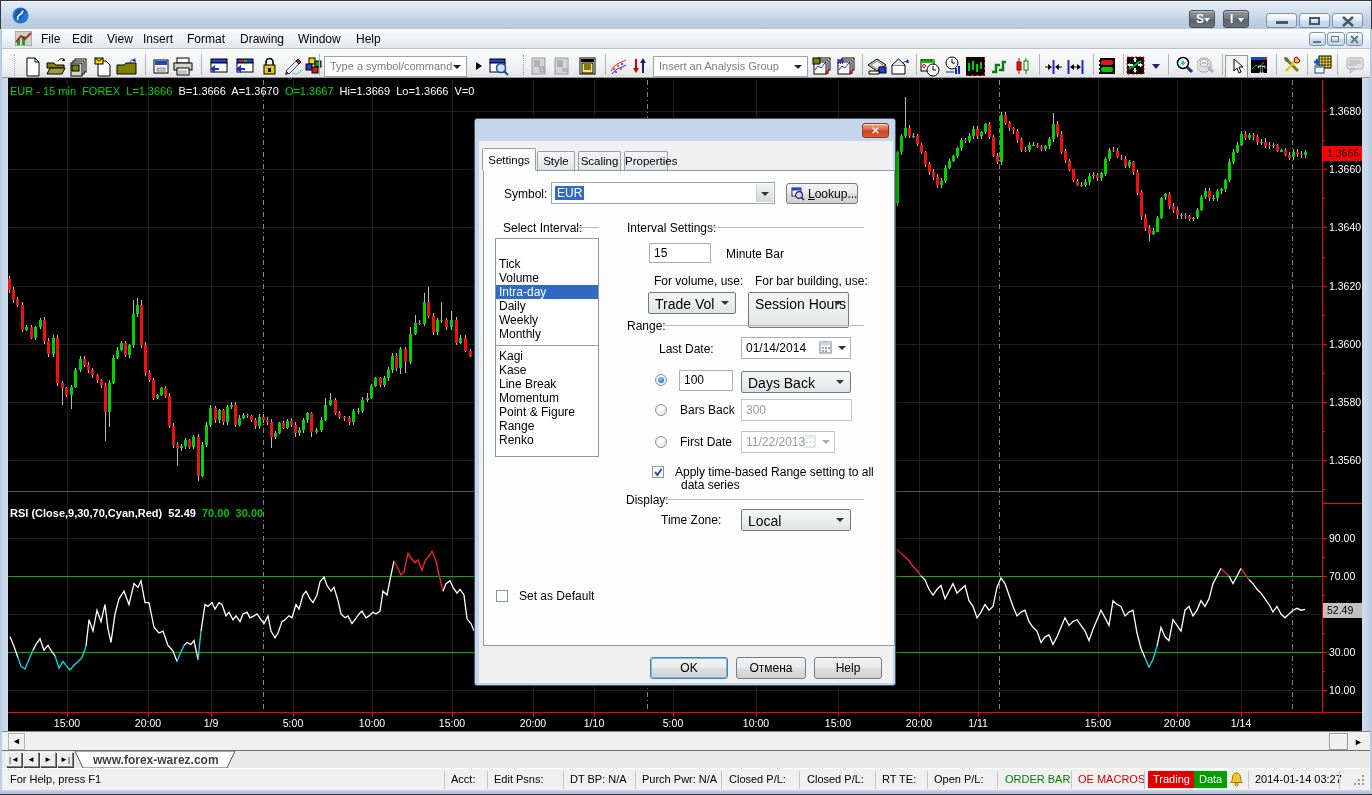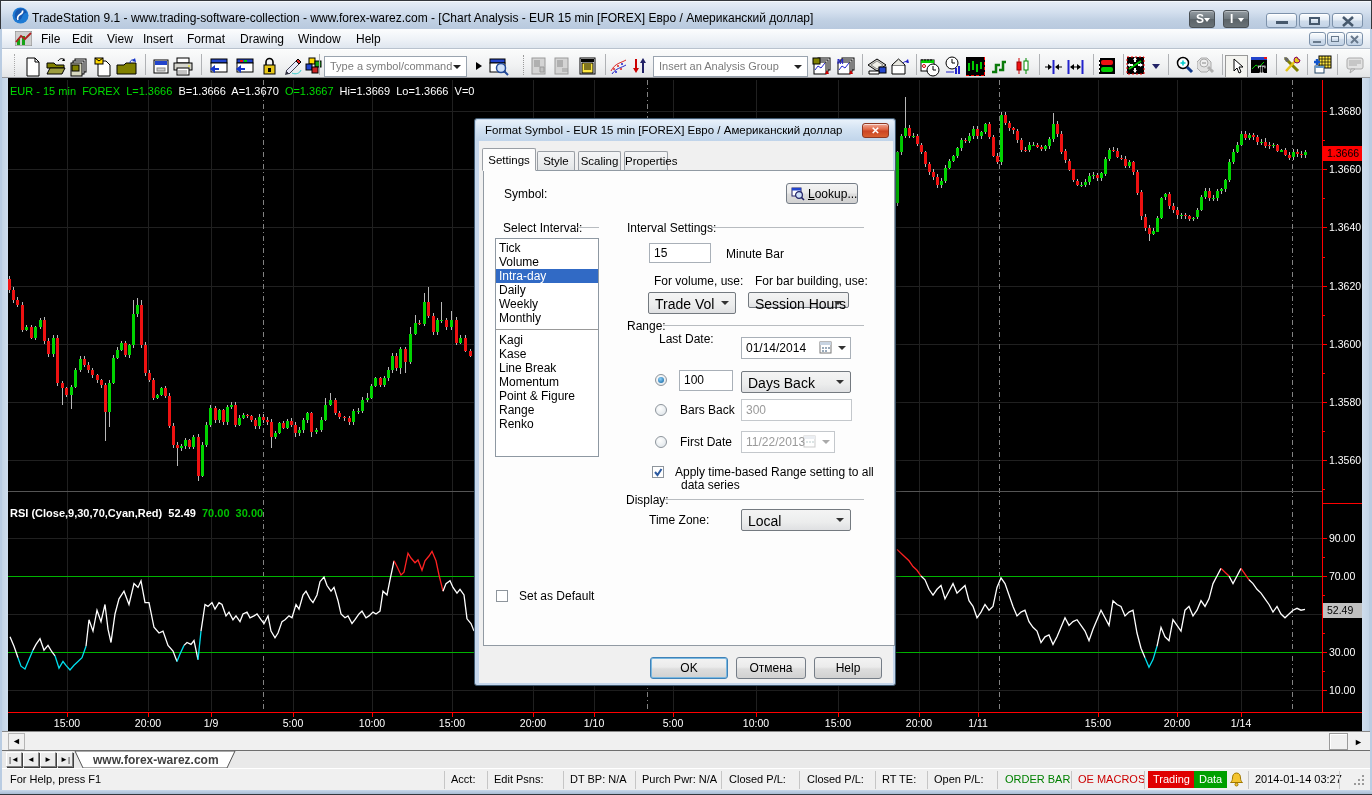--- a/index.html
+++ b/index.html
@@ -105,21 +105,20 @@
 </style></head>
 <body>
 <div id="app">
 
 <div id="titlebar">
   <svg style="position:absolute;left:11px;top:6px" width="17" height="17" viewBox="0 0 17 17">
     <circle cx="8.5" cy="8.5" r="8" fill="#1d7ad4"></circle>
     <path d="M8.5 1.5a7 7 0 016.5 5c-2-1.5-4 .5-5 3.5s-3.5 4-5.5 3A7 7 0 018.5 1.5z" fill="#1557b0"></path>
     <path d="M6 13c-1-2 0-4.5 2-5.5S11 5 10.5 3.5" stroke="#fff" stroke-width="1.6" fill="none"></path>
   </svg>
-  <div id="titletext">TradeStation 9.1 - www.trading-software-collection - www.forex-warez.com - [Chart Analysis - EUR 15 min [FOREX] Евро / Американский доллар]</div>
   <div class="sibtn" style="left:1188px">S<span class="dar"></span></div>
   <div class="sibtn" style="left:1222px">I<span class="dar"></span></div>
   <div class="capbtn" style="left:1265px;width:31px">
     <div style="position:absolute;left:9px;top:7px;width:12px;height:3px;background:#46586c"></div>
       </div>
   <div class="capbtn" style="left:1298px;width:31px">
     <div style="position:absolute;left:9px;top:3px;width:11px;height:8px;border:2px solid #46586c"></div>
       </div>
   <div class="capbtn" style="left:1331px;width:31px">
     <svg style="position:absolute;left:9px;top:2px" width="12" height="11" viewBox="0 0 12 11">
@@ -1034,43 +1033,48 @@
     <rect x="4" y="8" width="2" height="2"></rect>
           <rect x="0" y="8" width="2" height="2"></rect>
         </g>
       </svg>
 </div>
 <div id="bottomedge"></div>
 <div class="sideedge" style="left:0"></div>
 <div class="sideedge" style="left:1370px"></div>
 
 <div id="dlg">
-  <div id="dlgtitle">Format Symbol - EUR 15 min [FOREX] Евро / Американский доллар</div>
   <div id="dlgclose">✕</div>
   <div id="dlgbody">
 
     <div class="dtab" style="left:3px;top:7px;width:54px;height:23px;background:#fdfdfd;line-height:23px;z-index:3;border-bottom:1px solid #fdfdfd">Settings</div>
     <div class="dtab" style="left:58px;top:10px;width:38px;height:20px;line-height:19px">Style</div>
     <div class="dtab" style="left:99px;top:10px;width:43px;height:20px;line-height:19px">Scaling</div>
     <div class="dtab" style="left:145px;top:10px;width:44px;height:20px;line-height:19px">Properties</div>
     <div id="tabpage"></div>
 
     <div class="lbl" style="left:19px;top:46px">Symbol:</div>
+    <div class="ecombo" style="left:72px;top:41px;width:224px;height:22px">
+      <div style="position:absolute;left:3px;top:3px;background:#316ac5;color:#fff;font-size:12px;padding:0 2px">EUR</div>
+      <div class="dropbtn">
+            <span class="carr"></span>
+          </div>
+    </div>
     <div class="btn" style="left:307px;top:42px;width:72px;height:21px;padding-left:21px;text-align:left">
       <svg style="position:absolute;left:4px;top:3px" width="14" height="14" viewBox="0 0 14 14">
         <rect x="1" y="1" width="9" height="8" fill="#fff" stroke="#226"></rect>
         <rect x="1" y="1" width="9" height="2.5" fill="#2244cc"></rect>
         <circle cx="8" cy="8" r="3.4" fill="#cfe0f8" stroke="#226" stroke-width="1.2"></circle>
         <line x1="10.5" y1="10.5" x2="13" y2="13" stroke="#226" stroke-width="1.6"></line>
       </svg><span style="text-decoration:underline">L</span>ookup...</div>
 
     <div class="lbl" style="left:18px;top:80px">Select Interval:</div>
     <div class="grpline" style="left:98px;top:86px;width:22px"></div>
     <div style="position:absolute;left:16px;top:97px;width:104px;height:219px;background:#fff;border:1px solid #8e98a2;font-size:12px;color:#000">
-      <div style="padding-left:3px;height:14px;line-height:14px;margin-top:2px">Tick</div>
+      <div style="padding-left:3px;height:14px;line-height:14px;margin-top:18px">Tick</div>
       <div style="padding-left:3px;height:14px;line-height:14px">Volume</div>
       <div style="height:14px;line-height:14px;background:#316ac5;color:#fff;padding-left:3px">Intra-day</div>
       <div style="padding-left:3px;height:14px;line-height:14px">Daily</div>
       <div style="padding-left:3px;height:14px;line-height:14px">Weekly</div>
       <div style="padding-left:3px;height:14px;line-height:14px">Monthly</div>
       <div style="height:8px;position:relative">
             <div style="position:absolute;left:0;right:0;top:4px;height:1px;background:#999"></div>
           </div>
       <div style="padding-left:3px;height:14px;line-height:14px">Kagi</div>
       <div style="padding-left:3px;height:14px;line-height:14px">Kase</div>
@@ -1084,28 +1088,28 @@
     <div class="lbl" style="left:142px;top:80px">Interval Settings:</div>
     <div class="grpline" style="left:232px;top:86px;width:153px"></div>
     <div class="edit" style="left:170px;top:102px;width:62px;height:20px;line-height:18px">15</div>
     <div class="lbl" style="left:241px;top:106px">Minute Bar</div>
     <div class="lbl" style="left:169px;top:133px">For volume, use:</div>
     <div class="lbl" style="left:270px;top:133px">For bar building, use:</div>
     <div class="combo" style="left:169px;top:151px;width:88px;height:22px">
           <span class="ctext">Trade Vol</span>
           <span class="carr"></span>
         </div>
-    <div class="combo" style="left:269px;top:151px;width:101px;height:16px">
+    <div class="combo" style="left:269px;top:151px;width:101px;height:36px">
           <span class="ctext">Session Hours</span>
           <span class="carr"></span>
         </div>
 
     <div class="lbl" style="left:142px;top:178px">Range:</div>
     <div class="grpline" style="left:184px;top:184px;width:201px"></div>
-    <div class="lbl" style="left:174px;top:191px">Last Date:</div>
+    <div class="lbl" style="left:174px;top:201px">Last Date:</div>
     <div class="edit" style="left:262px;top:196px;width:110px;height:22px;line-height:20px">01/14/2014
       <svg style="position:absolute;right:18px;top:3px" width="13" height="13" viewBox="0 0 13 13">
         <rect x="1" y="1" width="11" height="11" fill="#fff" stroke="#777"></rect>
             <rect x="1" y="1" width="11" height="3" fill="#c8d4e2"></rect>
         <path d="M3 6h2v2H3zM6 6h2v2H6zM9 6h2v2H9zM3 9h2v2H3zM6 9h2v2H6z" fill="#9ab"></path>
           </svg>
       <span style="position:absolute;right:4px;top:8px;width:0;height:0;border-left:4px solid transparent;border-right:4px solid transparent;border-top:4px solid #333"></span>
     </div>
     <div class="radio sel" style="left:176px;top:233px"></div>
     <div class="edit" style="left:200px;top:229px;width:54px;height:21px;line-height:19px">100</div>
@@ -1129,21 +1133,21 @@
     <div class="chk" style="left:173px;top:325px">
       <svg width="10" height="10" viewBox="0 0 10 10" style="position:absolute;left:0;top:0">
         <path d="M2 5l2.5 3L8.5 2" stroke="#2c5aa0" stroke-width="2" fill="none"></path>
           </svg>
         </div>
     <div class="lbl" style="left:190px;top:324px">Apply time-based Range setting to all</div>
     <div class="lbl" style="left:196px;top:337px">data series</div>
 
     <div class="lbl" style="left:141px;top:352px">Display:</div>
     <div class="grpline" style="left:186px;top:358px;width:199px"></div>
-    <div class="lbl" style="left:164px;top:372px">Time Zone:</div>
+    <div class="lbl" style="left:176px;top:372px">Time Zone:</div>
     <div class="combo" style="left:262px;top:368px;width:110px;height:22px">
           <span class="ctext">Local</span>
           <span class="carr"></span>
         </div>
 
     <div class="chk" style="left:17px;top:449px"></div>
     <div class="lbl" style="left:34px;top:448px">Set as Default</div>
 
     <div class="btn" style="left:171px;top:516px;width:78px;border-color:#3f82b8;box-shadow:0 0 0 1px #7ab8e0 inset">OK</div>
     <div class="btn" style="left:257px;top:516px;width:70px">Отмена</div>

